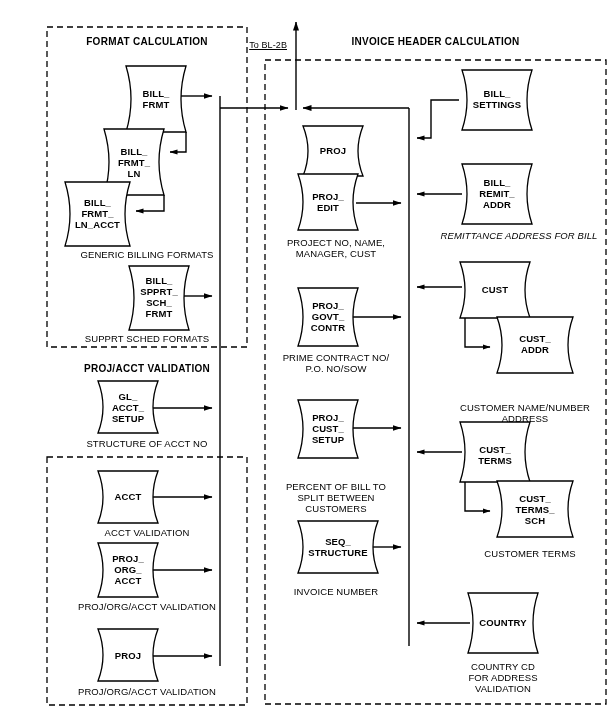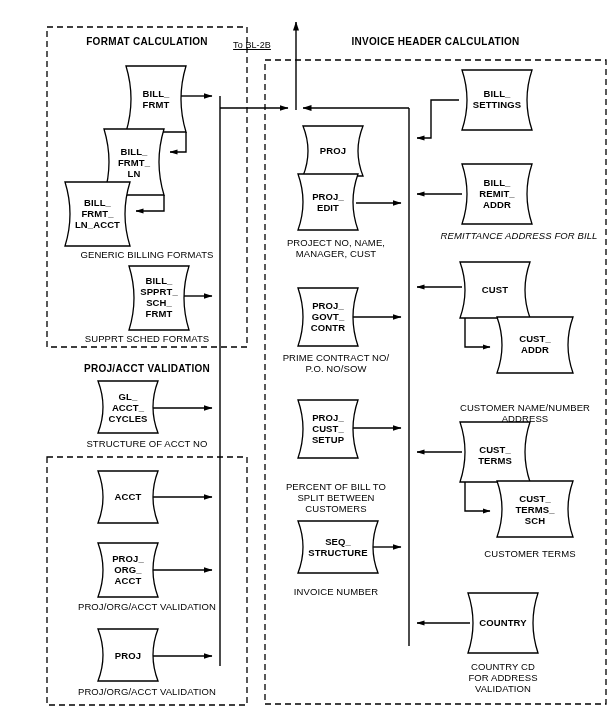--- a/index.html
+++ b/index.html
@@ -191,37 +191,37 @@
     <path d="M468,593 L538,593 Q528,623 538,653 L468,653 Q478,623 468,593 Z"></path>
   </g>
   <g stroke="#000" stroke-width="1.4" fill="none">
     <line x1="470" y1="623" x2="417" y2="623" marker-end="url(#ahs)"></line>
   </g>
 </svg>
 
 <div class="txt section-title" style="left:47px;top:36px;width:200px;">FORMAT CALCULATION</div>
 <div class="txt section-title" style="left:47px;top:363px;width:200px;">PROJ/ACCT VALIDATION</div>
 <div class="txt section-title" style="left:308px;top:36px;width:255px;">INVOICE HEADER CALCULATION</div>
-<div class="txt tiny" style="left:224px;top:40px;width:56px;text-align:center;text-decoration:underline;">To BL-2B</div>
+<div class="txt tiny" style="left:231px;top:40px;width:56px;text-align:right;text-decoration:underline;">To BL-2B</div>
 
 <div class="txt node-label" style="left:126px;top:88px;width:60px;white-space:pre-line;">BILL_
 FRMT</div>
 <div class="txt node-label" style="left:104px;top:146px;width:60px;white-space:pre-line;">BILL_
 FRMT_
 LN</div>
 <div class="txt node-label" style="left:65px;top:197px;width:65px;white-space:pre-line;">BILL_
 FRMT_
 LN_ACCT</div>
 <div class="txt node-label" style="left:129px;top:275px;width:60px;white-space:pre-line;">BILL_
 SPPRT_
 SCH_
 FRMT</div>
 <div class="txt node-label" style="left:98px;top:391px;width:60px;white-space:pre-line;">GL_
 ACCT_
-CYCLES</div>
+SETUP</div>
 <div class="txt node-label" style="left:98px;top:491px;width:60px;">ACCT</div>
 <div class="txt node-label" style="left:98px;top:553px;width:60px;white-space:pre-line;">PROJ_
 ORG_
 ACCT</div>
 <div class="txt node-label" style="left:98px;top:650px;width:60px;">PROJ</div>
 
 <div class="txt node-label" style="left:303px;top:145px;width:60px;">PROJ</div>
 <div class="txt node-label" style="left:298px;top:191px;width:60px;white-space:pre-line;">PROJ_
 EDIT</div>
 <div class="txt node-label" style="left:298px;top:300px;width:60px;white-space:pre-line;">PROJ_
@@ -244,20 +244,21 @@
 <div class="txt node-label" style="left:460px;top:444px;width:70px;white-space:pre-line;">CUST_
 TERMS</div>
 <div class="txt node-label" style="left:497px;top:493px;width:76px;white-space:pre-line;">CUST_
 TERMS_
 SCH</div>
 <div class="txt node-label" style="left:468px;top:617px;width:70px;">COUNTRY</div>
 
 <div class="txt caption" style="left:52px;top:249px;width:190px;">GENERIC BILLING FORMATS</div>
 <div class="txt caption" style="left:52px;top:333px;width:190px;">SUPPRT SCHED FORMATS</div>
 <div class="txt caption" style="left:52px;top:438px;width:190px;">STRUCTURE OF ACCT NO</div>
+<div class="txt caption" style="left:52px;top:527px;width:190px;">ACCT VALIDATION</div>
 <div class="txt caption" style="left:47px;top:601px;width:200px;">PROJ/ORG/ACCT VALIDATION</div>
 <div class="txt caption" style="left:47px;top:686px;width:200px;">PROJ/ORG/ACCT VALIDATION</div>
 
 <div class="txt caption" style="left:281px;top:237px;width:110px;white-space:pre-line;">PROJECT NO, NAME,
 MANAGER, CUST</div>
 <div class="txt caption" style="left:278px;top:352px;width:116px;white-space:pre-line;">PRIME CONTRACT NO/
 P.O. NO/SOW</div>
 <div class="txt caption" style="left:281px;top:481px;width:110px;white-space:pre-line;">PERCENT OF BILL TO
 SPLIT BETWEEN
 CUSTOMERS</div>

